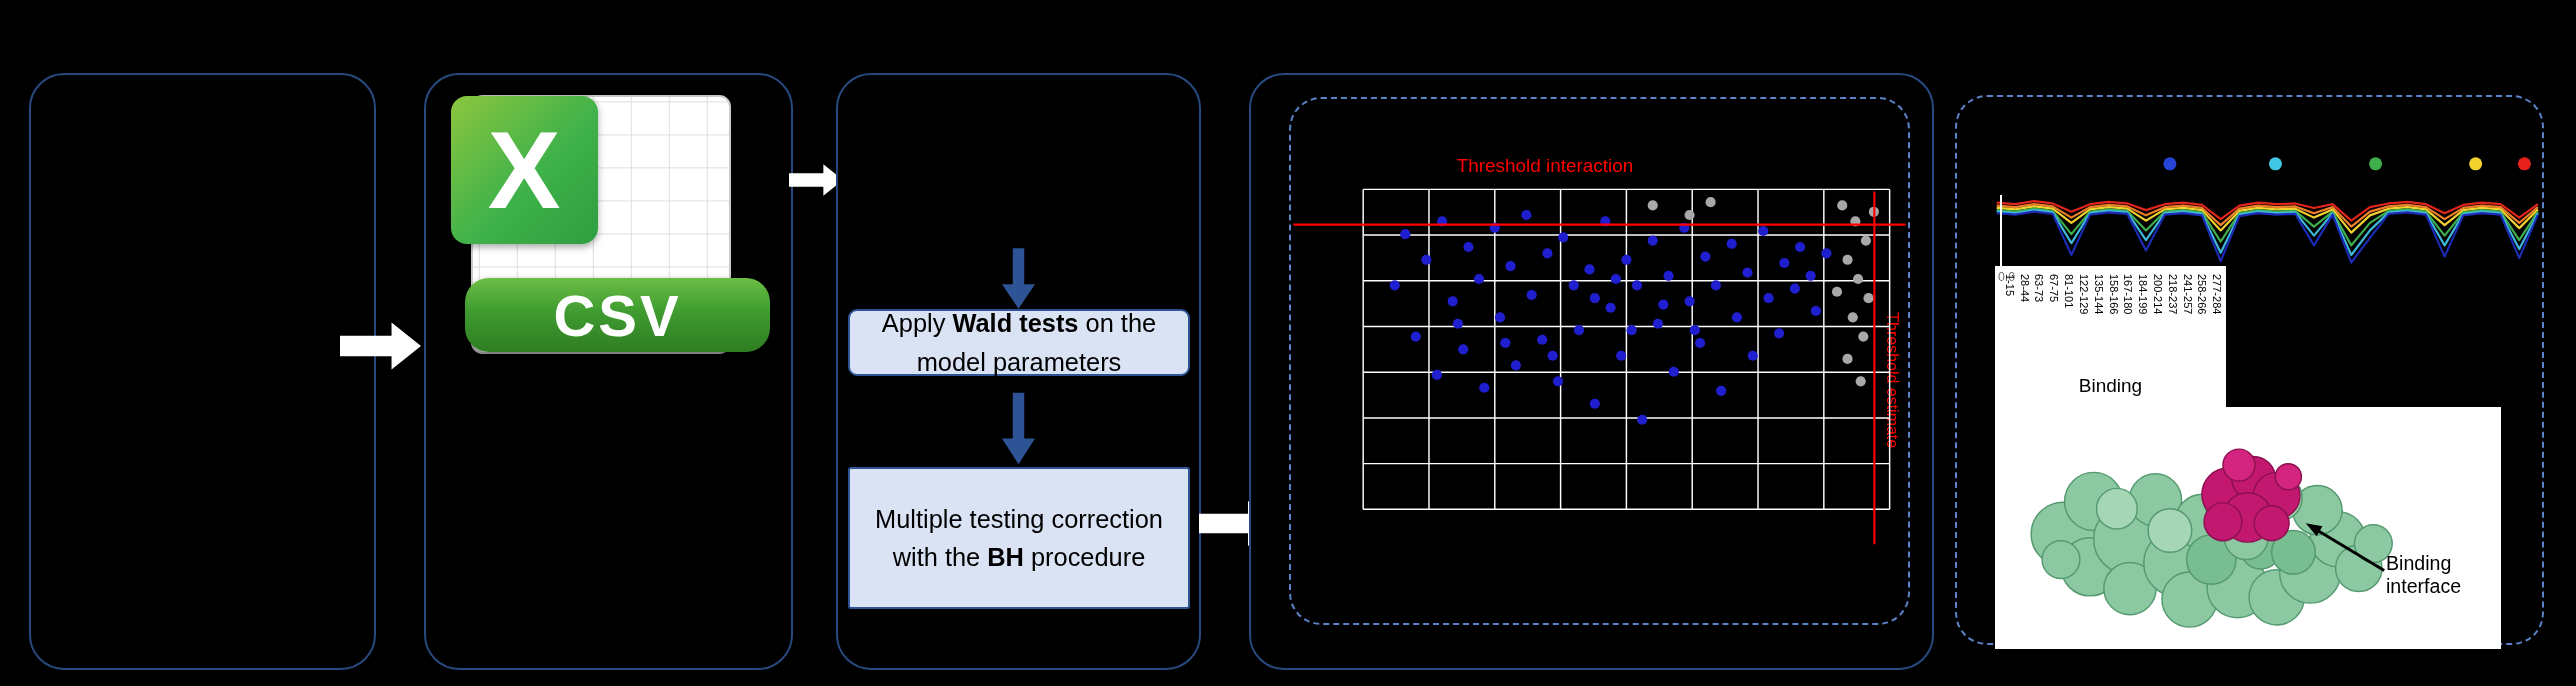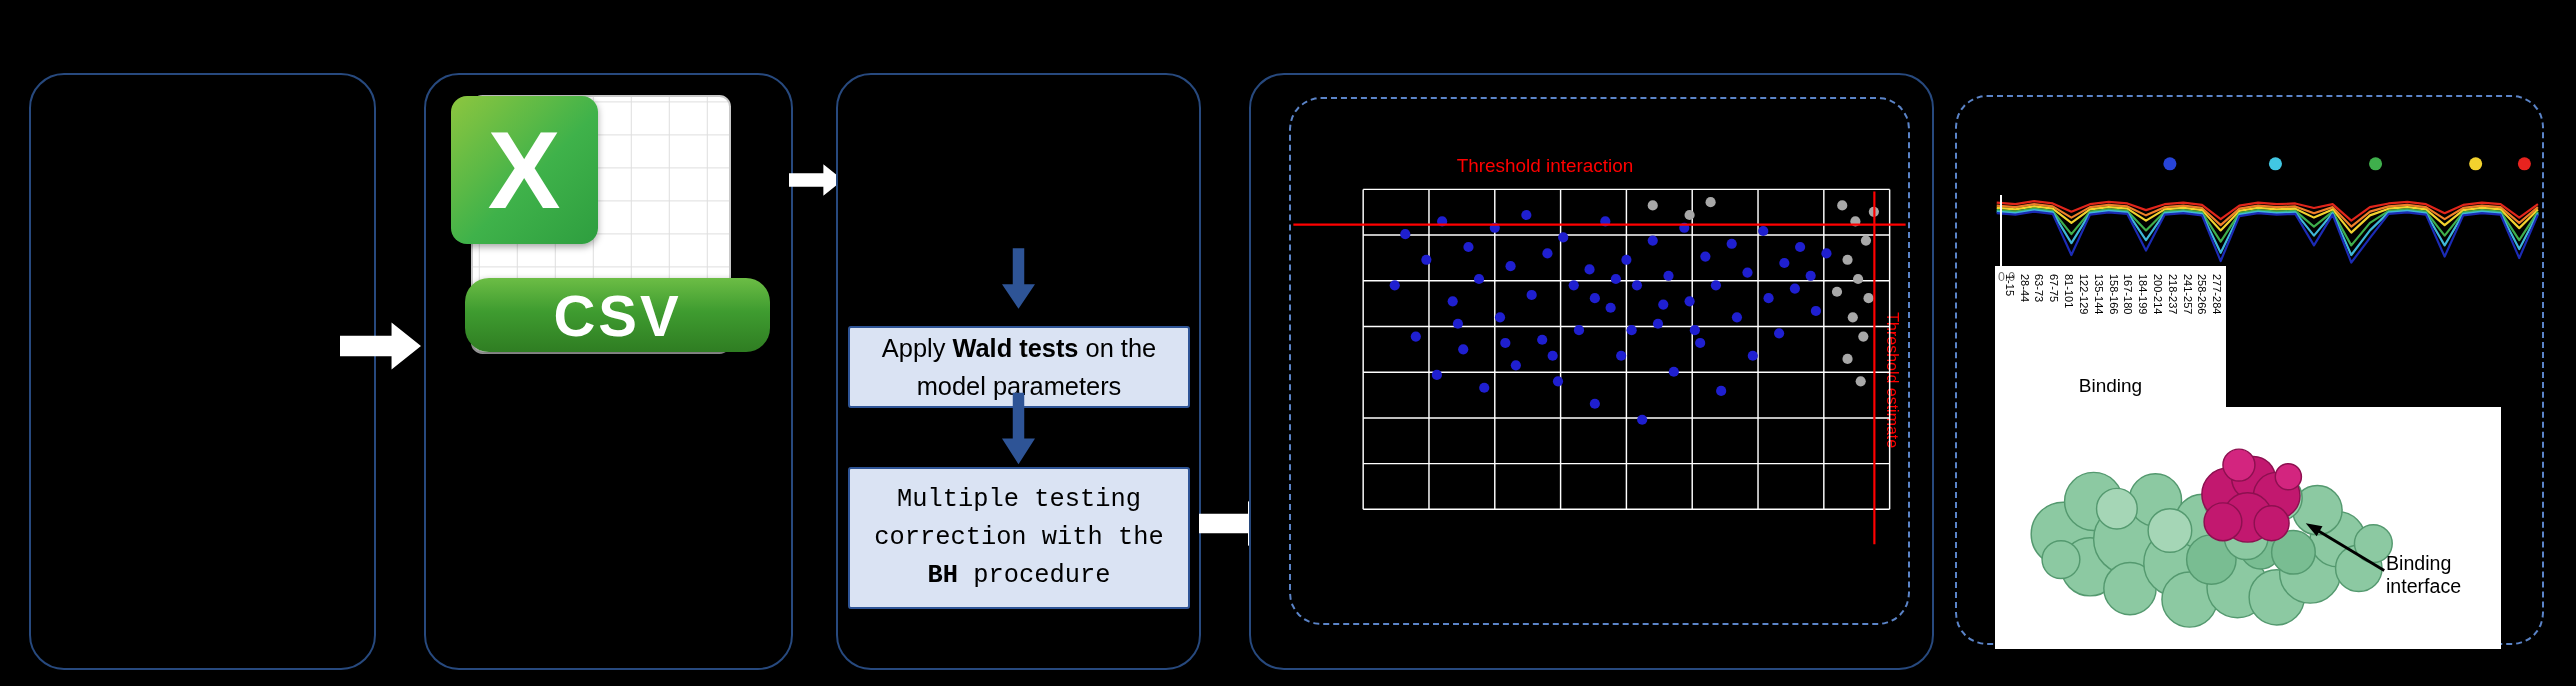--- a/index.html
+++ b/index.html
@@ -56,27 +56,27 @@
   </div>
 
   <svg class="flow-arrow" style="left:789px;top:159px;" width="54" height="42" viewBox="0 0 110 64">
     <polygon points="0,18 70,18 70,0 110,32 70,64 70,46 0,46" fill="#ffffff"></polygon>
   </svg>
 
   <div class="panel" style="left:836px;width:365px;"></div>
   <svg class="flow-arrow" style="left:1002px;top:248px;" width="33" height="61" viewBox="0 0 46 84">
     <polygon points="15,0 31,0 31,50 46,50 23,84 0,50 15,50" fill="#2e5496"></polygon>
   </svg>
-  <div class="step-box" style="top:326px;height:82px;">
+  <div class="step-box" style="top:309px;height:67px;border-radius:9px;">
     <div><span>Apply </span><b>Wald tests</b><span> on the model parameters</span></div>
   </div>
   <svg class="flow-arrow" style="left:1002px;top:392px;" width="33" height="73" viewBox="0 0 46 100">
     <polygon points="15,0 31,0 31,64 46,64 23,100 0,64 15,64" fill="#2e5496"></polygon>
   </svg>
-  <div class="step-box" style="top:467px;height:142px;font-family:Liberation Mono, monospace;">
+  <div class="step-box" style="top:467px;height:142px;">
     <div><span>Multiple testing correction with the </span><b>BH</b><span> procedure</span></div>
   </div>
 
   <svg class="flow-arrow" style="left:1199px;top:501px;" width="77" height="45" viewBox="0 0 110 64">
     <polygon points="0,18 70,18 70,0 110,32 70,64 70,46 0,46" fill="#ffffff"></polygon>
   </svg>
 
   <div class="panel" style="left:1249px;width:685px;"></div>
   <div class="dashed-panel" style="left:1289px;top:97px;width:621px;height:528px;"></div>
   <svg id="scatter-svg" class="abs" style="left:1289px;top:97px;" width="621" height="528" viewBox="0 0 854 726">

